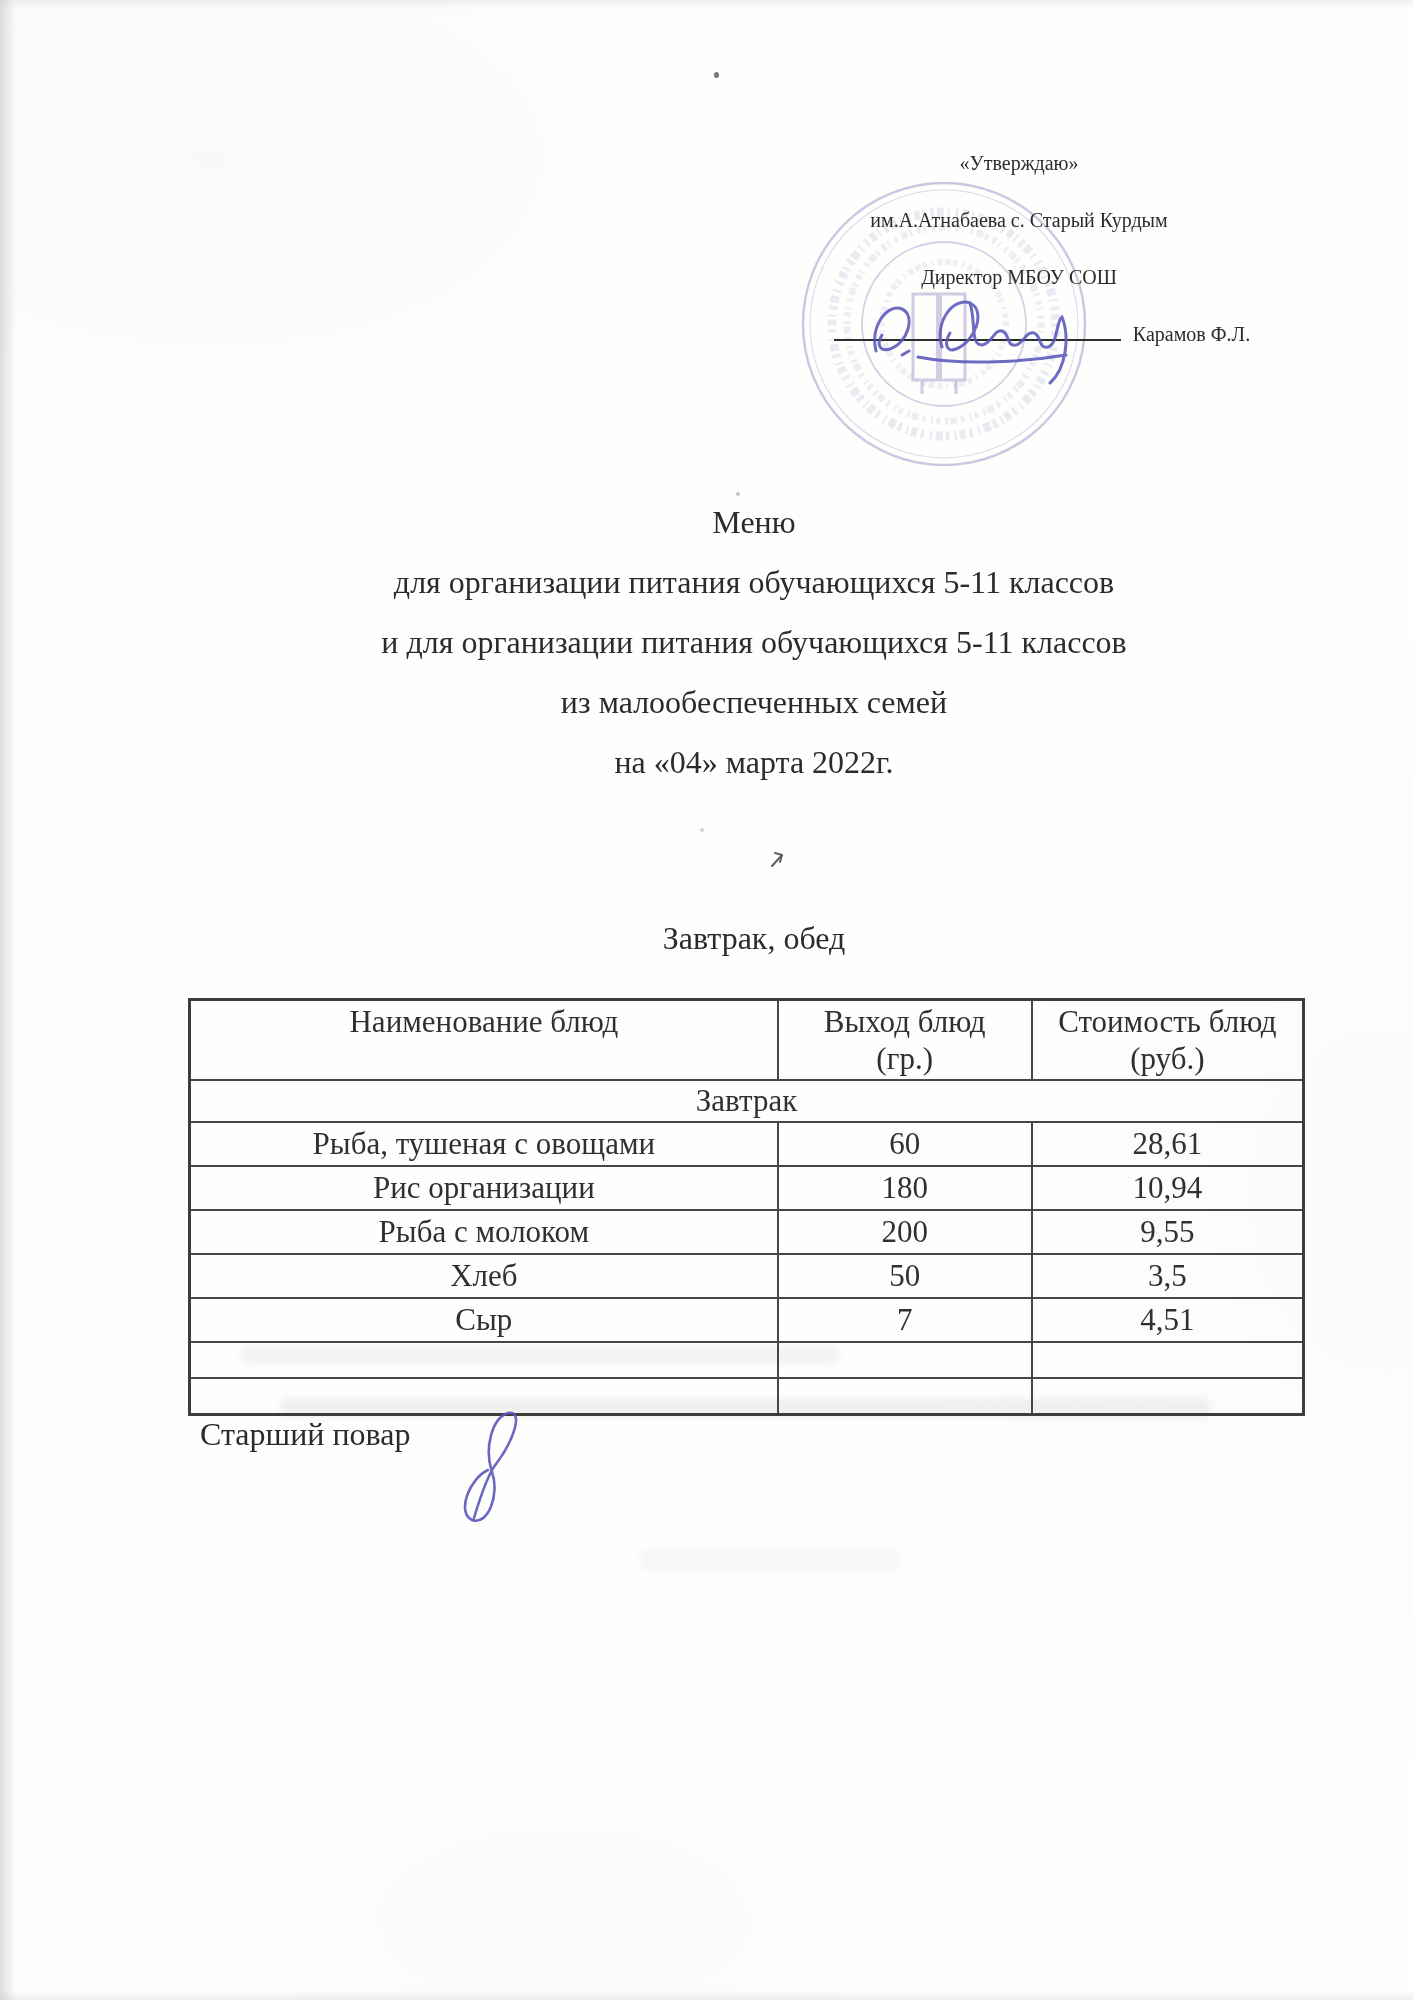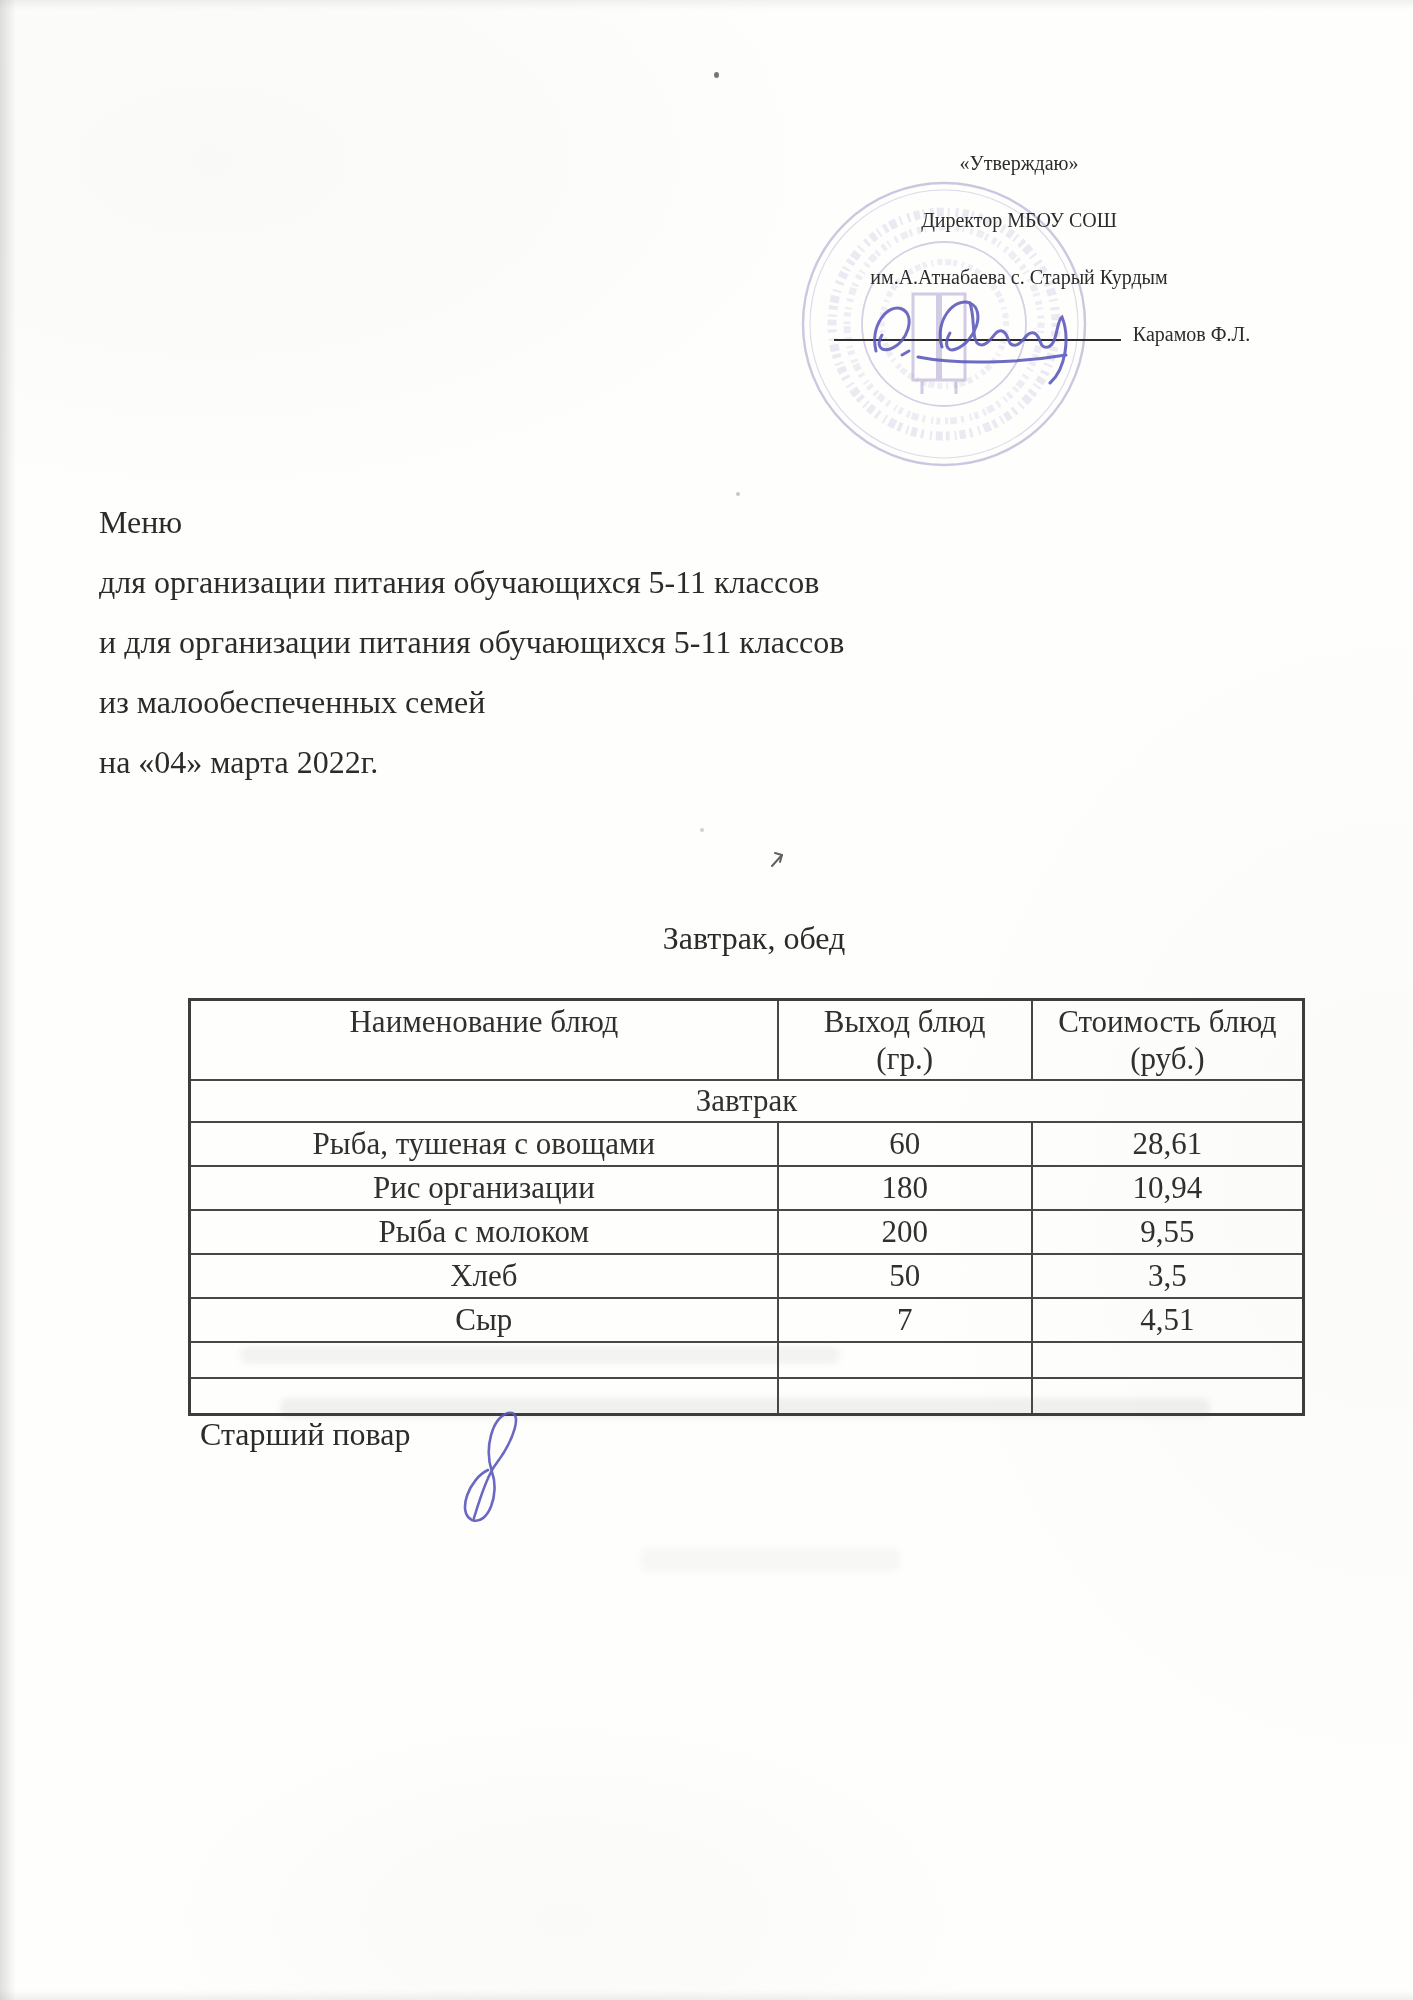--- a/index.html
+++ b/index.html
@@ -36,21 +36,21 @@
 
   
   .stamp{position:absolute;left:797px;top:176px;width:300px;height:300px;z-index:1;filter:blur(0.6px);}
 
   
   .dir-sig{position:absolute;left:858px;top:285px;z-index:4;}
 
   
   .title-block{
     position:absolute;left:99px;top:492px;width:1310px;
-    text-align:left;font-size:32px;line-height:60px;z-index:2;
+    text-align:center;font-size:32px;line-height:60px;z-index:2;
   }
 
   
   .meal-heading{
     position:absolute;left:99px;top:918px;width:1310px;
     text-align:center;font-size:32px;line-height:40px;z-index:2;
   }
 
   
   table.menu{
@@ -110,22 +110,22 @@
           <path d="M116,118 h52 v86 h-52 z"></path>
           <path d="M142,118 v86" stroke-width="6"></path>
           <path d="M125,204 v14 M159,204 v14"></path>
         </g>
       </g>
     </svg>
   </div>
 
   <div class="approval">
     <div class="pad">«Утверждаю»</div>
+    <div class="pad">им.А.Атнабаева с. Старый Курдым</div>
     <div class="pad">Директор МБОУ СОШ</div>
-    <div class="pad">им.А.Атнабаева с. Старый Курдым</div>
     <div>
       <span class="sig-line"></span><span>Карамов Ф.Л.</span>
     </div>
   </div>
 
   <svg class="dir-sig" width="260" height="110" viewBox="0 0 260 110">
     <g fill="none" stroke="#5a58bb" stroke-width="3" stroke-linecap="round" opacity="0.88">
       <path d="M18,66 C12,40 30,18 44,24 C58,30 50,58 32,64 C22,67 18,60 24,50"></path>
       <path d="M44,70 l7,-4"></path>
       <path d="M84,62 C76,36 96,12 112,18 C128,25 118,56 98,64 C88,68 86,58 92,48"></path>

